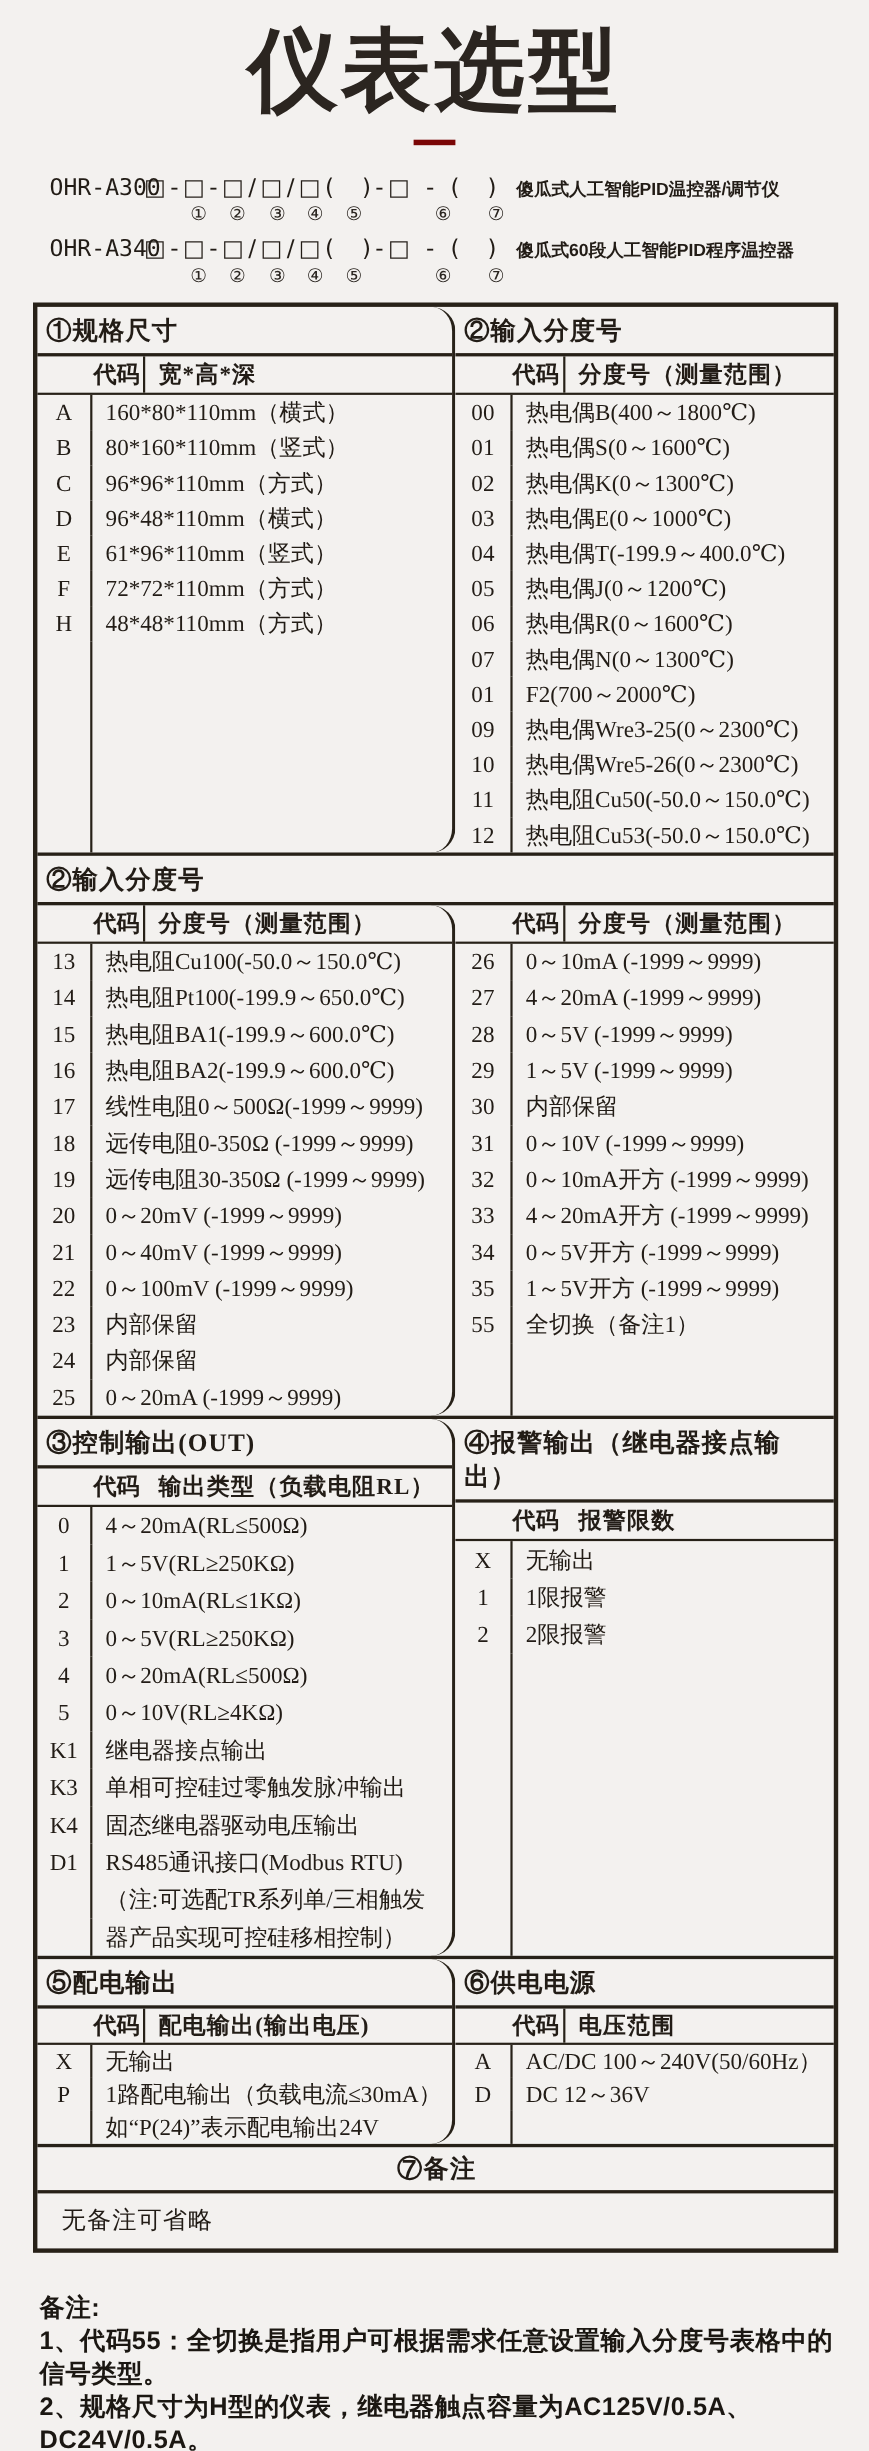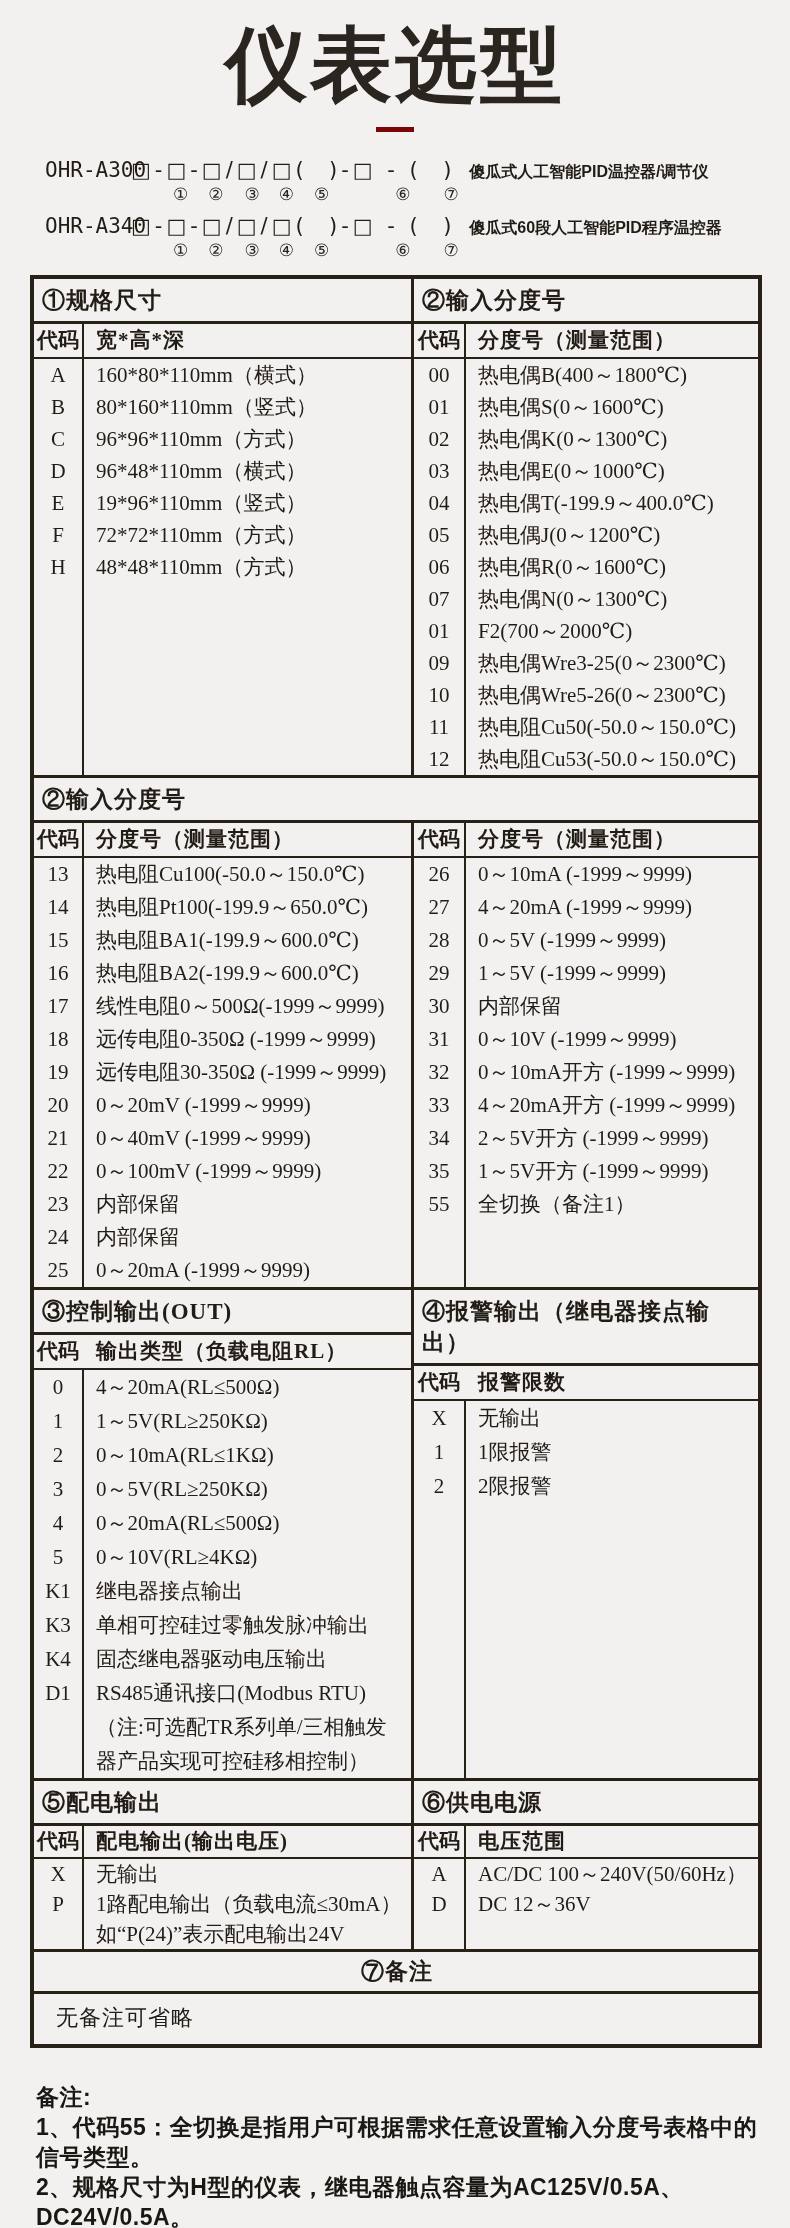--- a/index.html
+++ b/index.html
@@ -31,33 +31,33 @@
   .digits span:nth-of-type(4){margin-left:19px}
   .digits span:nth-of-type(5){margin-left:20px}
   .digits span:nth-of-type(6){margin-left:66px}
   .digits span:nth-of-type(7){margin-left:33px}
 
   
   .sel-table { margin:14px 28px 0 30px; border:4px solid #272118; background:#f3f1ef; }
   .band { display:flex; border-bottom:3px solid #272118; }
   .band-col { display:block; border-bottom:3px solid #272118; }
   .band:last-child, .band-col:last-child { border-bottom:none; }
-  .half-l { width:377px; border-right:3px solid #272118; display:flex; flex-direction:column; }
+  .half-l { width:377px; border-right:3px solid #272118; display:flex; flex-direction:column;border-radius:22px; }
   .half-r { flex:1; display:flex; flex-direction:column; }
   .split { display:flex; }
   .split .half-l, .split .half-r { min-height:0; }
 
   .sec-header {
     font-weight:bold; font-size:23px; letter-spacing:1px;
     padding:6px 6px 5px 8px; border-bottom:3px solid #272118;
   }
   .band-col > .sec-header { border-bottom:3px solid #272118; }
 
   .code-head { display:flex; font-weight:bold; font-size:21px; border-bottom:2px solid #272118; height:33px; line-height:33px; }
-  .code-head .c { width:48px; text-align:center; border-right:2px solid #272118; flex-shrink:0; }
+  .code-head .c { width:48px; text-align:center; border-right:2px solid #272118; flex-shrink:0;padding-left:48px; }
   .half-r .code-head .c { width:50px; }
   .code-head.no-div .c { border-right:2px solid transparent; }
   .code-head .h { flex:1; padding-left:12px; white-space:pre; letter-spacing:1px; }
 
   .rows { display:flex; flex-direction:column; flex:1; font-size:21px; }
   .row { display:flex; }
   .row .c { width:48px; text-align:center; border-right:2px solid #272118; flex-shrink:0; }
   .half-r .row .c, .half-r .rows::after { width:50px; }
   .row .l { flex:1; padding-left:12px; white-space:pre; overflow:hidden; }
   .rows::after { content:""; flex:1; width:48px; border-right:2px solid #272118; align-self:flex-start; min-height:0; }
@@ -143,21 +143,21 @@
             <div class="l">96*96*110mm（方式）</div>
           </div>
 
           <div class="row">
             <div class="c">D</div>
             <div class="l">96*48*110mm（横式）</div>
           </div>
 
           <div class="row">
             <div class="c">E</div>
-            <div class="l">19*96*110mm（竖式）</div>
+            <div class="l">61*96*110mm（竖式）</div>
           </div>
 
           <div class="row">
             <div class="c">F</div>
             <div class="l">72*72*110mm（方式）</div>
           </div>
 
           <div class="row">
             <div class="c">H</div>
             <div class="l">48*48*110mm（方式）</div>
@@ -358,21 +358,21 @@
               <div class="l">0～10mA开方 (-1999～9999)</div>
             </div>
 
             <div class="row">
               <div class="c">33</div>
               <div class="l">4～20mA开方 (-1999～9999)</div>
             </div>
 
             <div class="row">
               <div class="c">34</div>
-              <div class="l">2～5V开方 (-1999～9999)</div>
+              <div class="l">0～5V开方 (-1999～9999)</div>
             </div>
 
             <div class="row">
               <div class="c">35</div>
               <div class="l">1～5V开方 (-1999～9999)</div>
             </div>
 
             <div class="row">
               <div class="c">55</div>
               <div class="l">全切换（备注1）</div>

